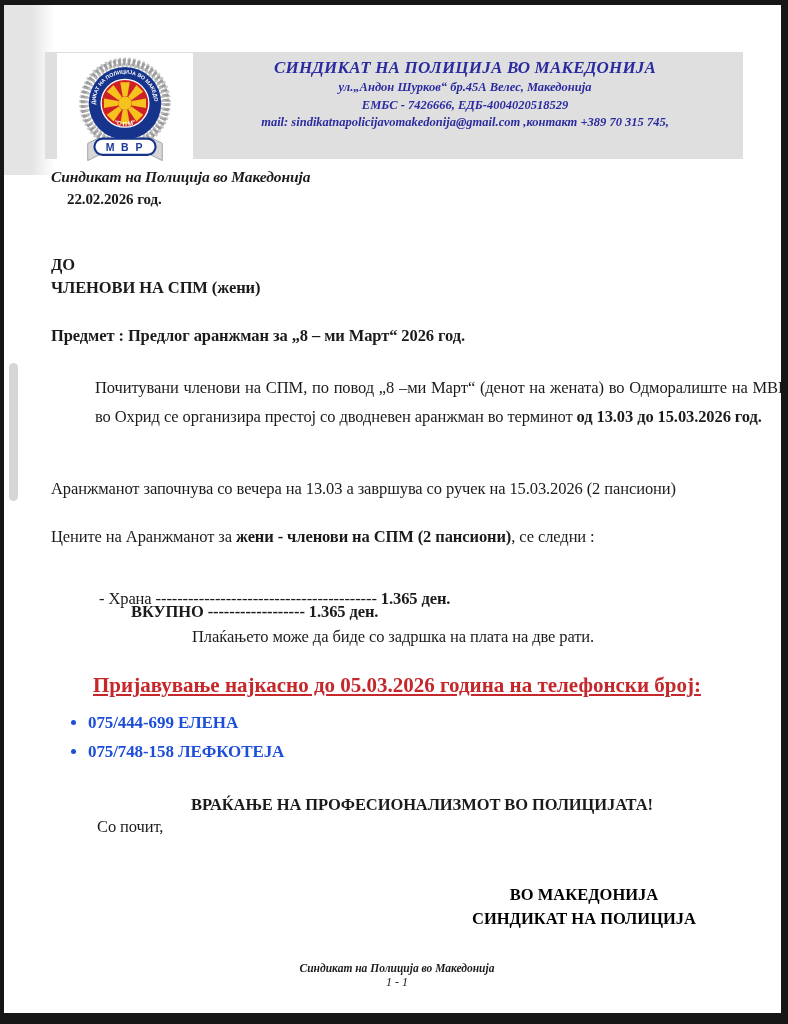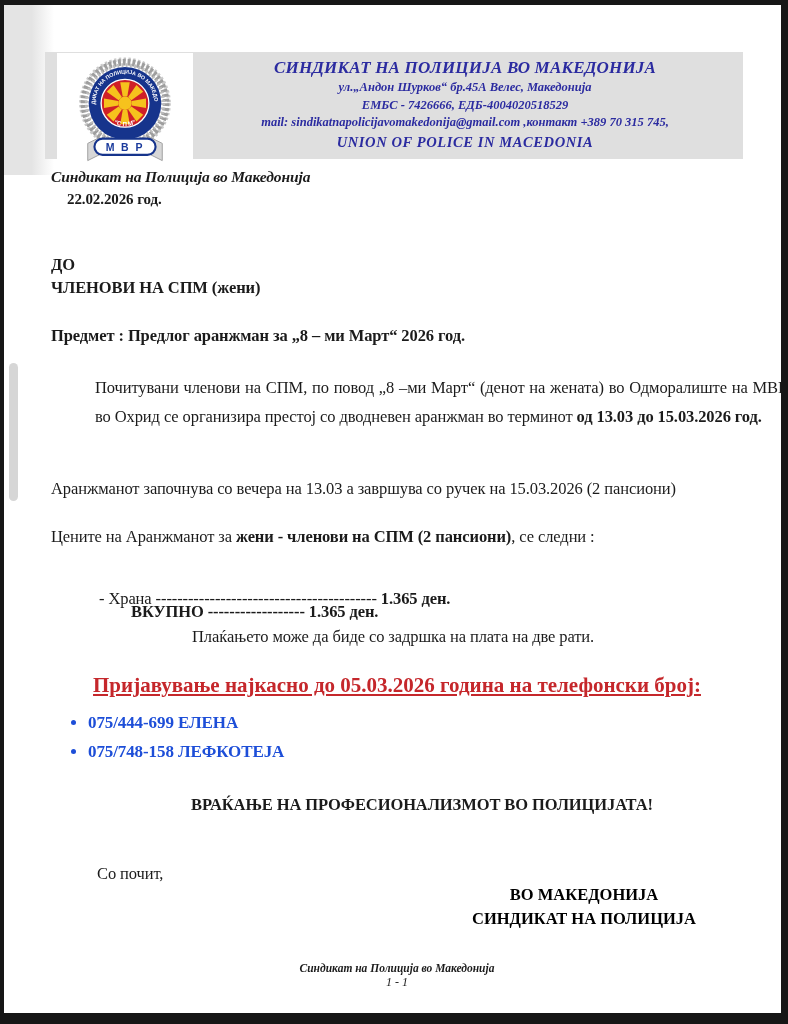--- a/index.html
+++ b/index.html
@@ -54,21 +54,21 @@
   .price-item{left:95px;top:584px;}
   .price-total{left:127px;top:597px;}
   .pay-note{left:188px;top:622px;}
   .deadline{
     left:47px;top:668px;width:692px;text-align:center;
     color:#c5272b;font-weight:bold;font-size:21px;text-decoration:underline;
   }
   .contact-list{left:62px;top:708px;margin:0;padding-left:22px;}
   .contact-list li{font-size:17px;font-weight:bold;color:#1d4ed8;margin-bottom:9px;letter-spacing:-0.1px;}
   .slogan{left:47px;top:790px;width:692px;text-align:center;padding-left:50px;box-sizing:border-box;font-size:16.5px;}
-  .closing{left:93px;top:859px;}
+  .closing{left:93px;top:812px;}
   .signature{left:455px;top:878px;width:250px;text-align:center;line-height:24px;font-size:16.5px;}
   .footer{left:47px;top:956px;width:692px;text-align:center;color:#1b1b1b;}
   .footer-line1{font-size:11.5px;font-weight:bold;font-style:italic;line-height:14px;}
   .footer-line2{font-size:12px;font-style:italic;line-height:14px;font-family:Liberation Serif, serif;}
 </style>
 </head>
 <body>
 
 <div class="page">
 
@@ -112,21 +112,20 @@
         <polygon points="106,92 94,86 94,104 106,110" fill="#d7d7d7" stroke="#9e9e9e" stroke-width="1"></polygon>
         <rect x="35" y="87" width="64" height="17" rx="8.5" fill="#ffffff" stroke="#16348c" stroke-width="2.2"></rect>
         <text x="67" y="100" text-anchor="middle" font-size="11" font-weight="bold" fill="#1a3a9c" letter-spacing="2" font-family="Liberation Sans, sans-serif">М В Р</text>
       </svg>
     </div>
     <div class="header-text">
       <div class="ht-line1">СИНДИКАТ НА ПОЛИЦИЈА ВО МАКЕДОНИЈА</div>
       <div class="ht-line2">ул.„Андон Шурков“ бр.45А Велес, Македонија</div>
       <div class="ht-line3">ЕМБС - 7426666, ЕДБ-4004020518529</div>
       <div class="ht-line4">mail: sindikatnapolicijavomakedonija@gmail.com ,контакт +389 70 315 745,</div>
-      <div class="ht-line5">UNION OF POLICE IN MACEDONIA</div>
     </div>
   </div>
 
   <div class="abs t b i doc-org">Синдикат на Полиција во Македонија</div>
   <div class="abs t b doc-date">22.02.2026  год.</div>
 
   <div class="abs t b to-label">ДО</div>
   <div class="abs t b to-value">ЧЛЕНОВИ НА СПМ (жени)</div>
 
   <div class="abs t b subject">Предмет : Предлог аранжман за „8 – ми Март“ 2026 год.</div>

